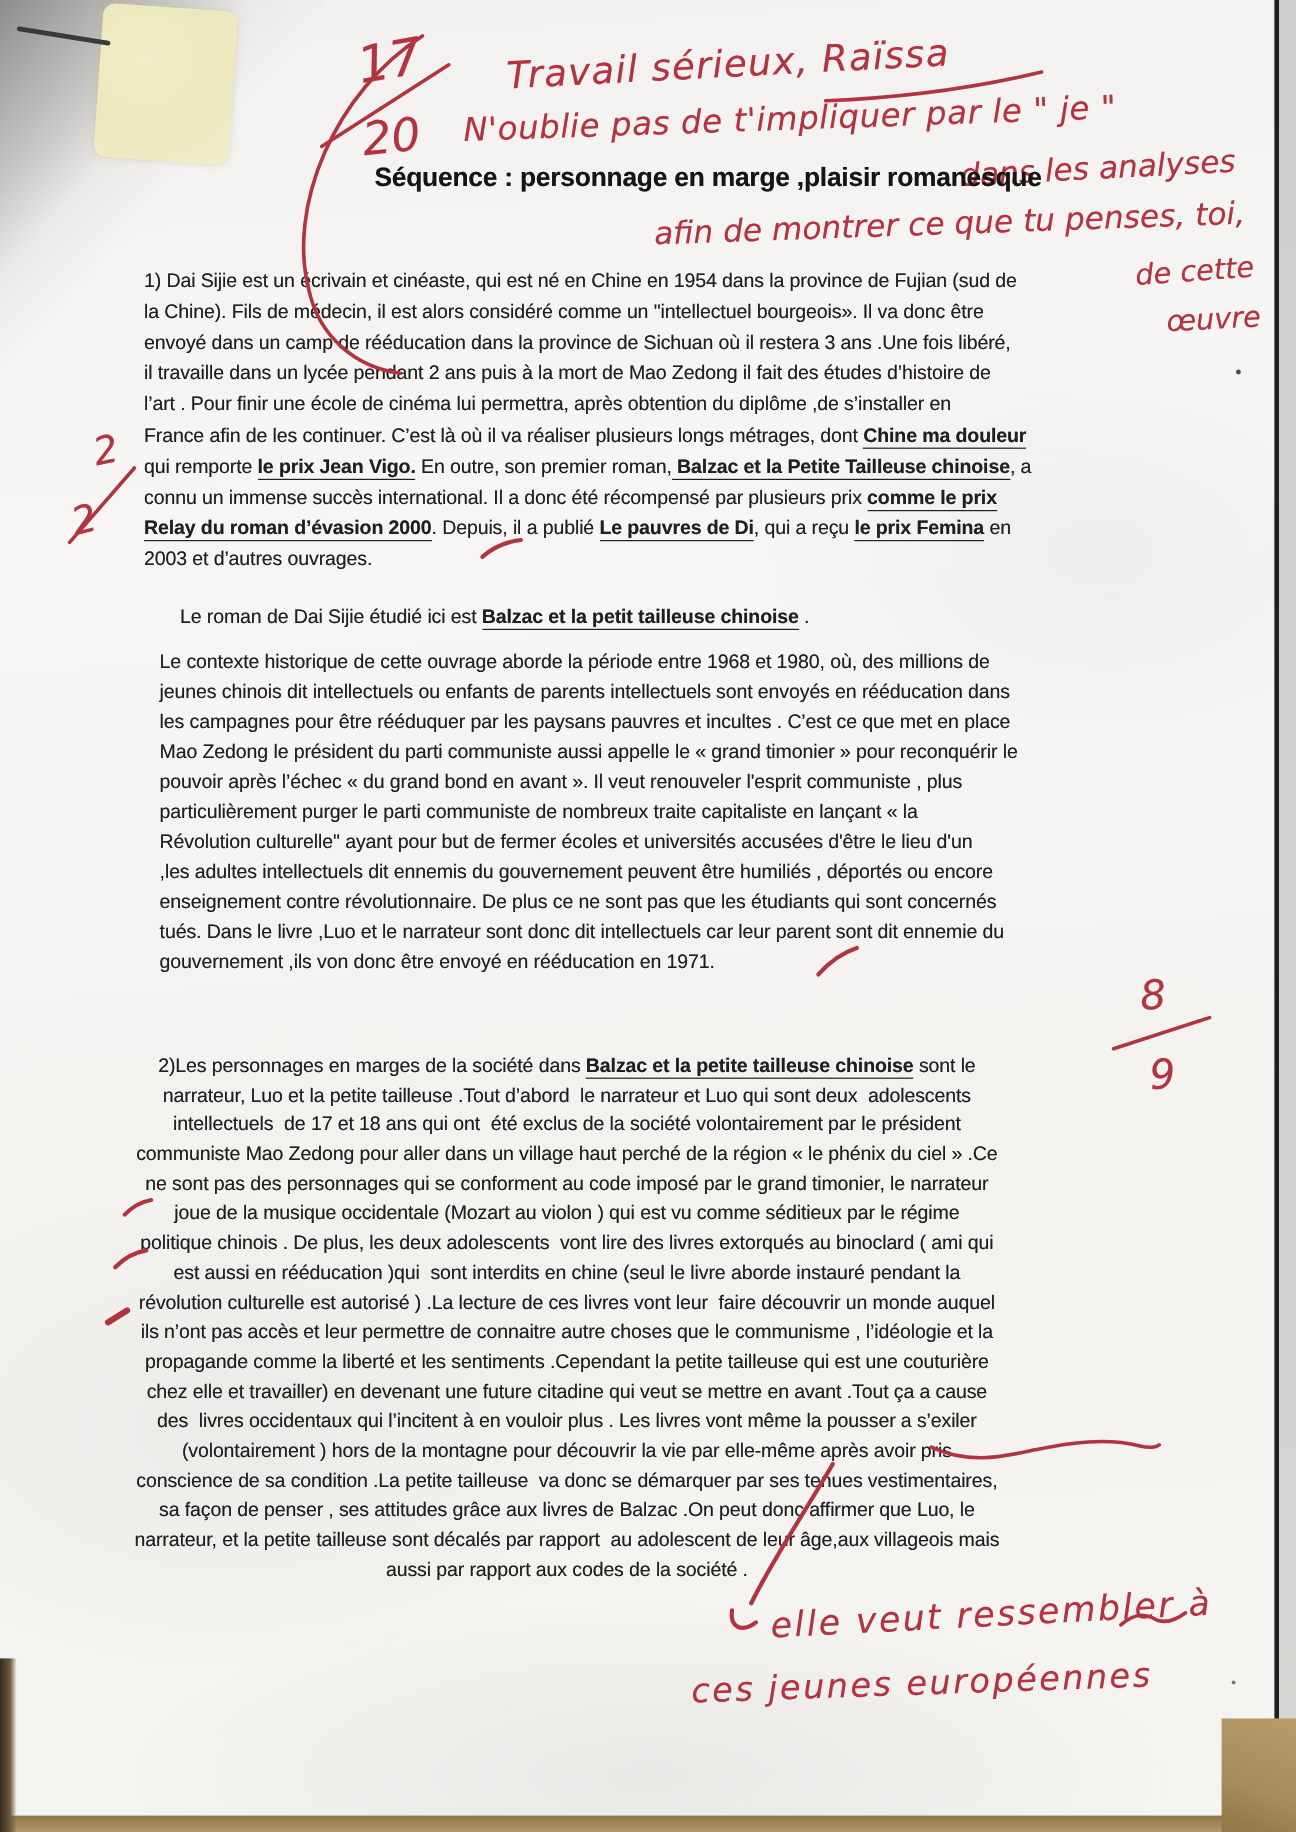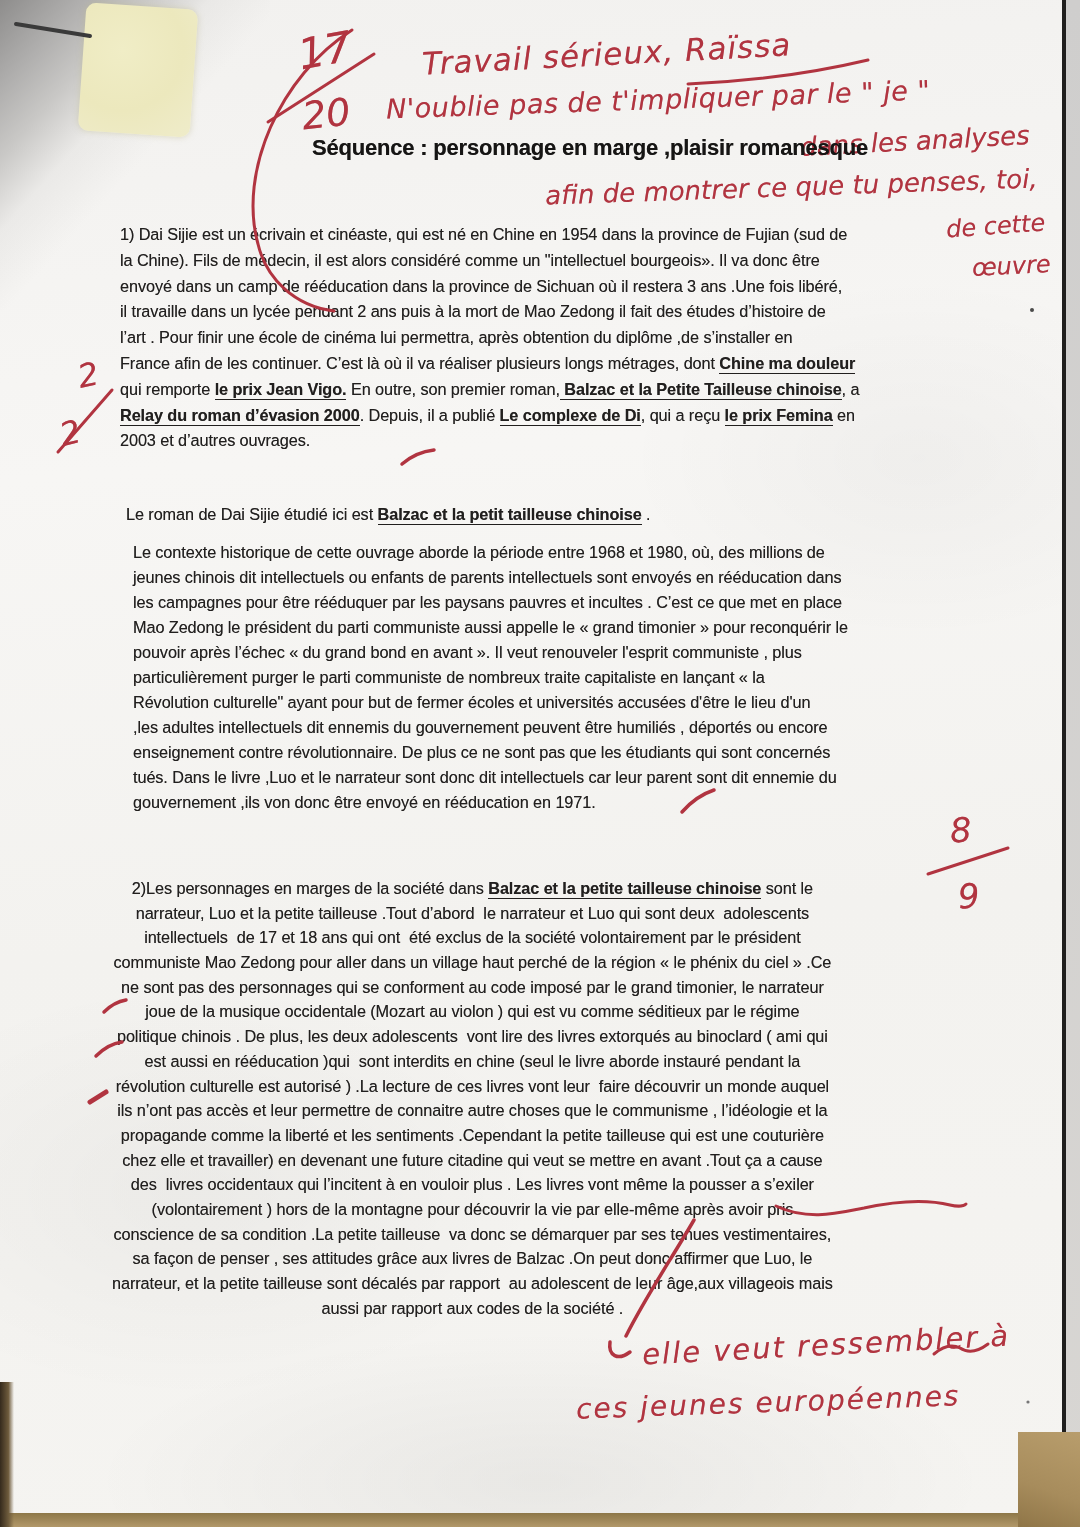--- a/index.html
+++ b/index.html
@@ -72,24 +72,25 @@
   <div class="heading">Séquence : personnage en marge ,plaisir romanesque</div>
 
   <div class="para" style="left:120px;top:222px;--lh:25.8px;">
       <div class="tline"><span>1) Dai Sijie est un écrivain et cinéaste, qui est né en Chine en 1954 dans la province de Fujian (sud de</span></div>
       <div class="tline"><span>la Chine). Fils de médecin, il est alors considéré comme un "intellectuel bourgeois». Il va donc être</span></div>
       <div class="tline"><span>envoyé dans un camp de rééducation dans la province de Sichuan où il restera 3 ans .Une fois libéré,</span></div>
       <div class="tline"><span>il travaille dans un lycée pendant 2 ans puis à la mort de Mao Zedong il fait des études d’histoire de</span></div>
       <div class="tline"><span>l’art . Pour finir une école de cinéma lui permettra, après obtention du diplôme ,de s’installer en</span></div>
       <div class="tline"><span>France afin de les continuer. C’est là où il va réaliser plusieurs longs métrages, dont </span><span class="u">Chine ma douleur</span></div>
       <div class="tline"><span>qui remporte </span><span class="u">le prix Jean Vigo.</span><span> En outre, son premier roman,</span><span class="u"> Balzac et la Petite Tailleuse chinoise</span><span>, a</span></div>
-      <div class="tline"><span class="u">Relay du roman d’évasion 2000</span><span>. Depuis, il a publié </span><span class="u">Le complexe de Di</span><span>, qui a reçu </span><span class="u">le prix Femina</span><span> en</span></div>
+      <div class="tline"><span>connu un immense succès international. Il a donc été récompensé par plusieurs prix </span><span class="u">comme le prix</span></div>
+      <div class="tline"><span class="u">Relay du roman d’évasion 2000</span><span>. Depuis, il a publié </span><span class="u">Le pauvres de Di</span><span>, qui a reçu </span><span class="u">le prix Femina</span><span> en</span></div>
       <div class="tline"><span>2003 et d’autres ouvrages.</span></div>
     </div>
-  <div class="para" style="left:126px;top:502px;--lh:25px;">
+  <div class="para" style="left:150px;top:502px;--lh:25px;">
       <div class="tline"><span>Le roman de Dai Sijie étudié ici est </span><span class="u">Balzac et la petit tailleuse chinoise</span><span> .</span></div>
     </div>
   <div class="para" style="left:133px;top:540px;--lh:25px;">
       <div class="tline"><span>Le contexte historique de cette ouvrage aborde la période entre 1968 et 1980, où, des millions de</span></div>
       <div class="tline"><span>jeunes chinois dit intellectuels ou enfants de parents intellectuels sont envoyés en rééducation dans</span></div>
       <div class="tline"><span>les campagnes pour être rééduquer par les paysans pauvres et incultes . C’est ce que met en place</span></div>
       <div class="tline"><span>Mao Zedong le président du parti communiste aussi appelle le « grand timonier » pour reconquérir le</span></div>
       <div class="tline"><span>pouvoir après l’échec « du grand bond en avant ». Il veut renouveler l'esprit communiste , plus</span></div>
       <div class="tline"><span>particulièrement purger le parti communiste de nombreux traite capitaliste en lançant « la</span></div>
       <div class="tline"><span>Révolution culturelle" ayant pour but de fermer écoles et universités accusées d'être le lieu d'un</span></div>

